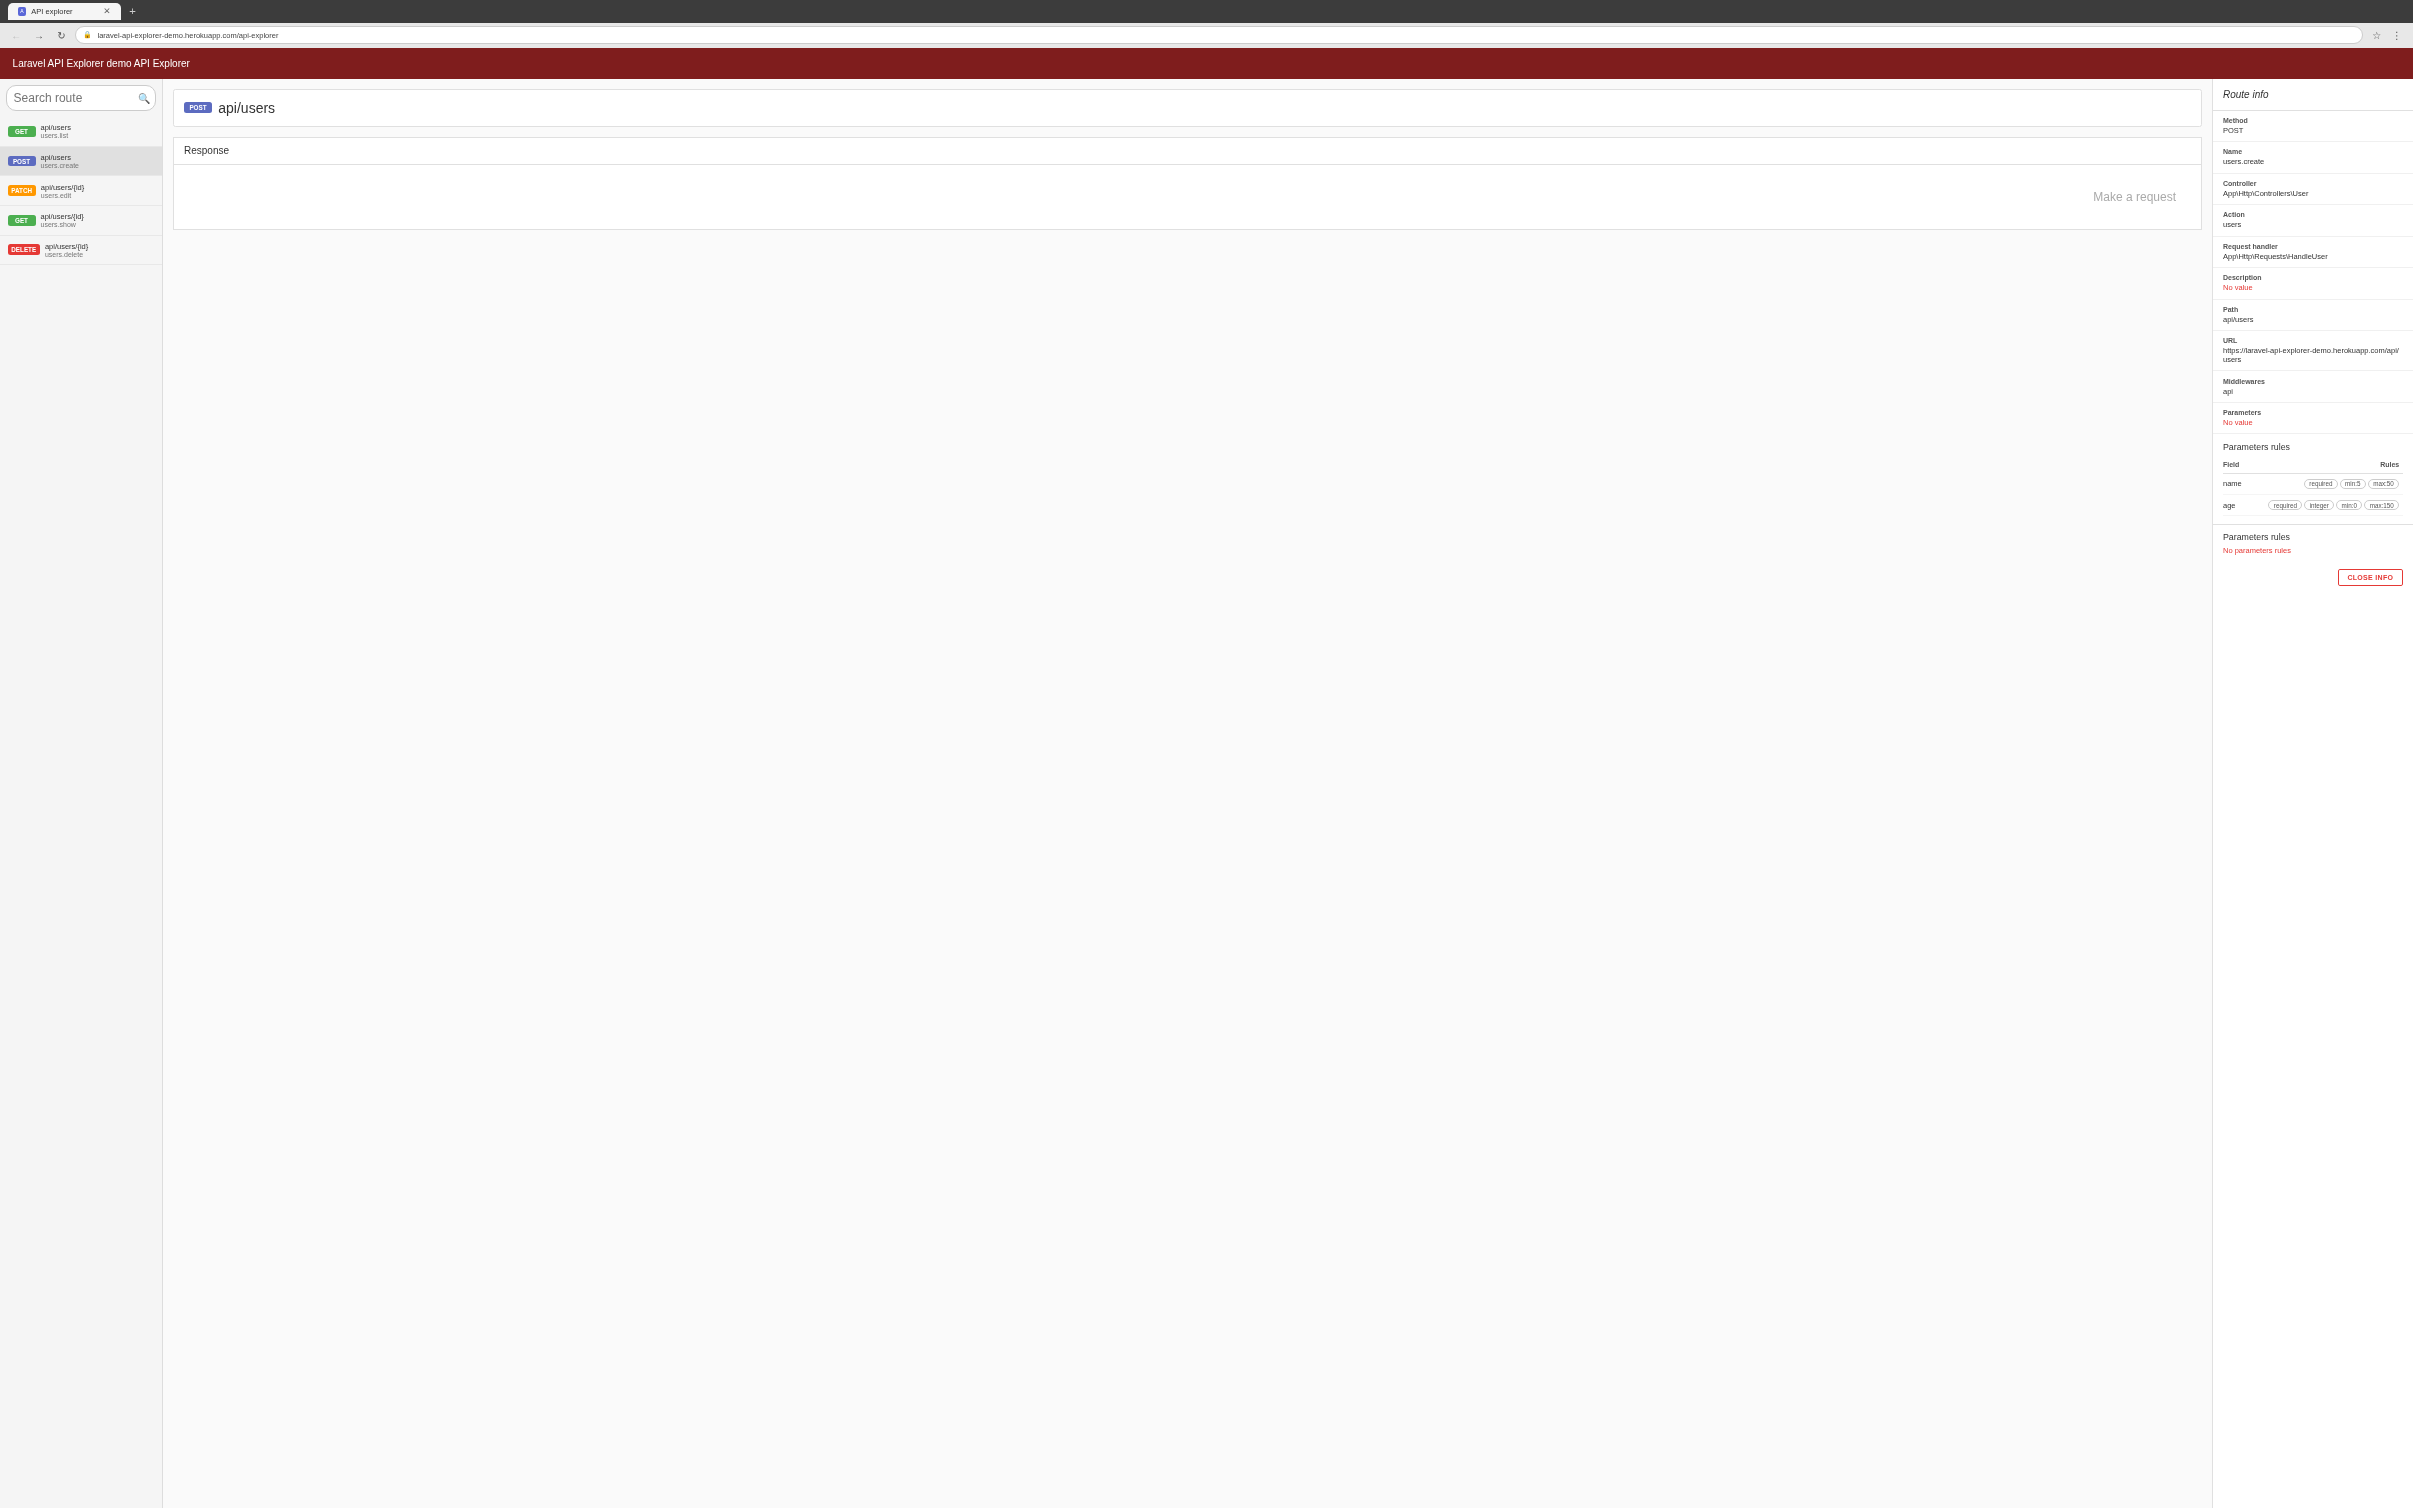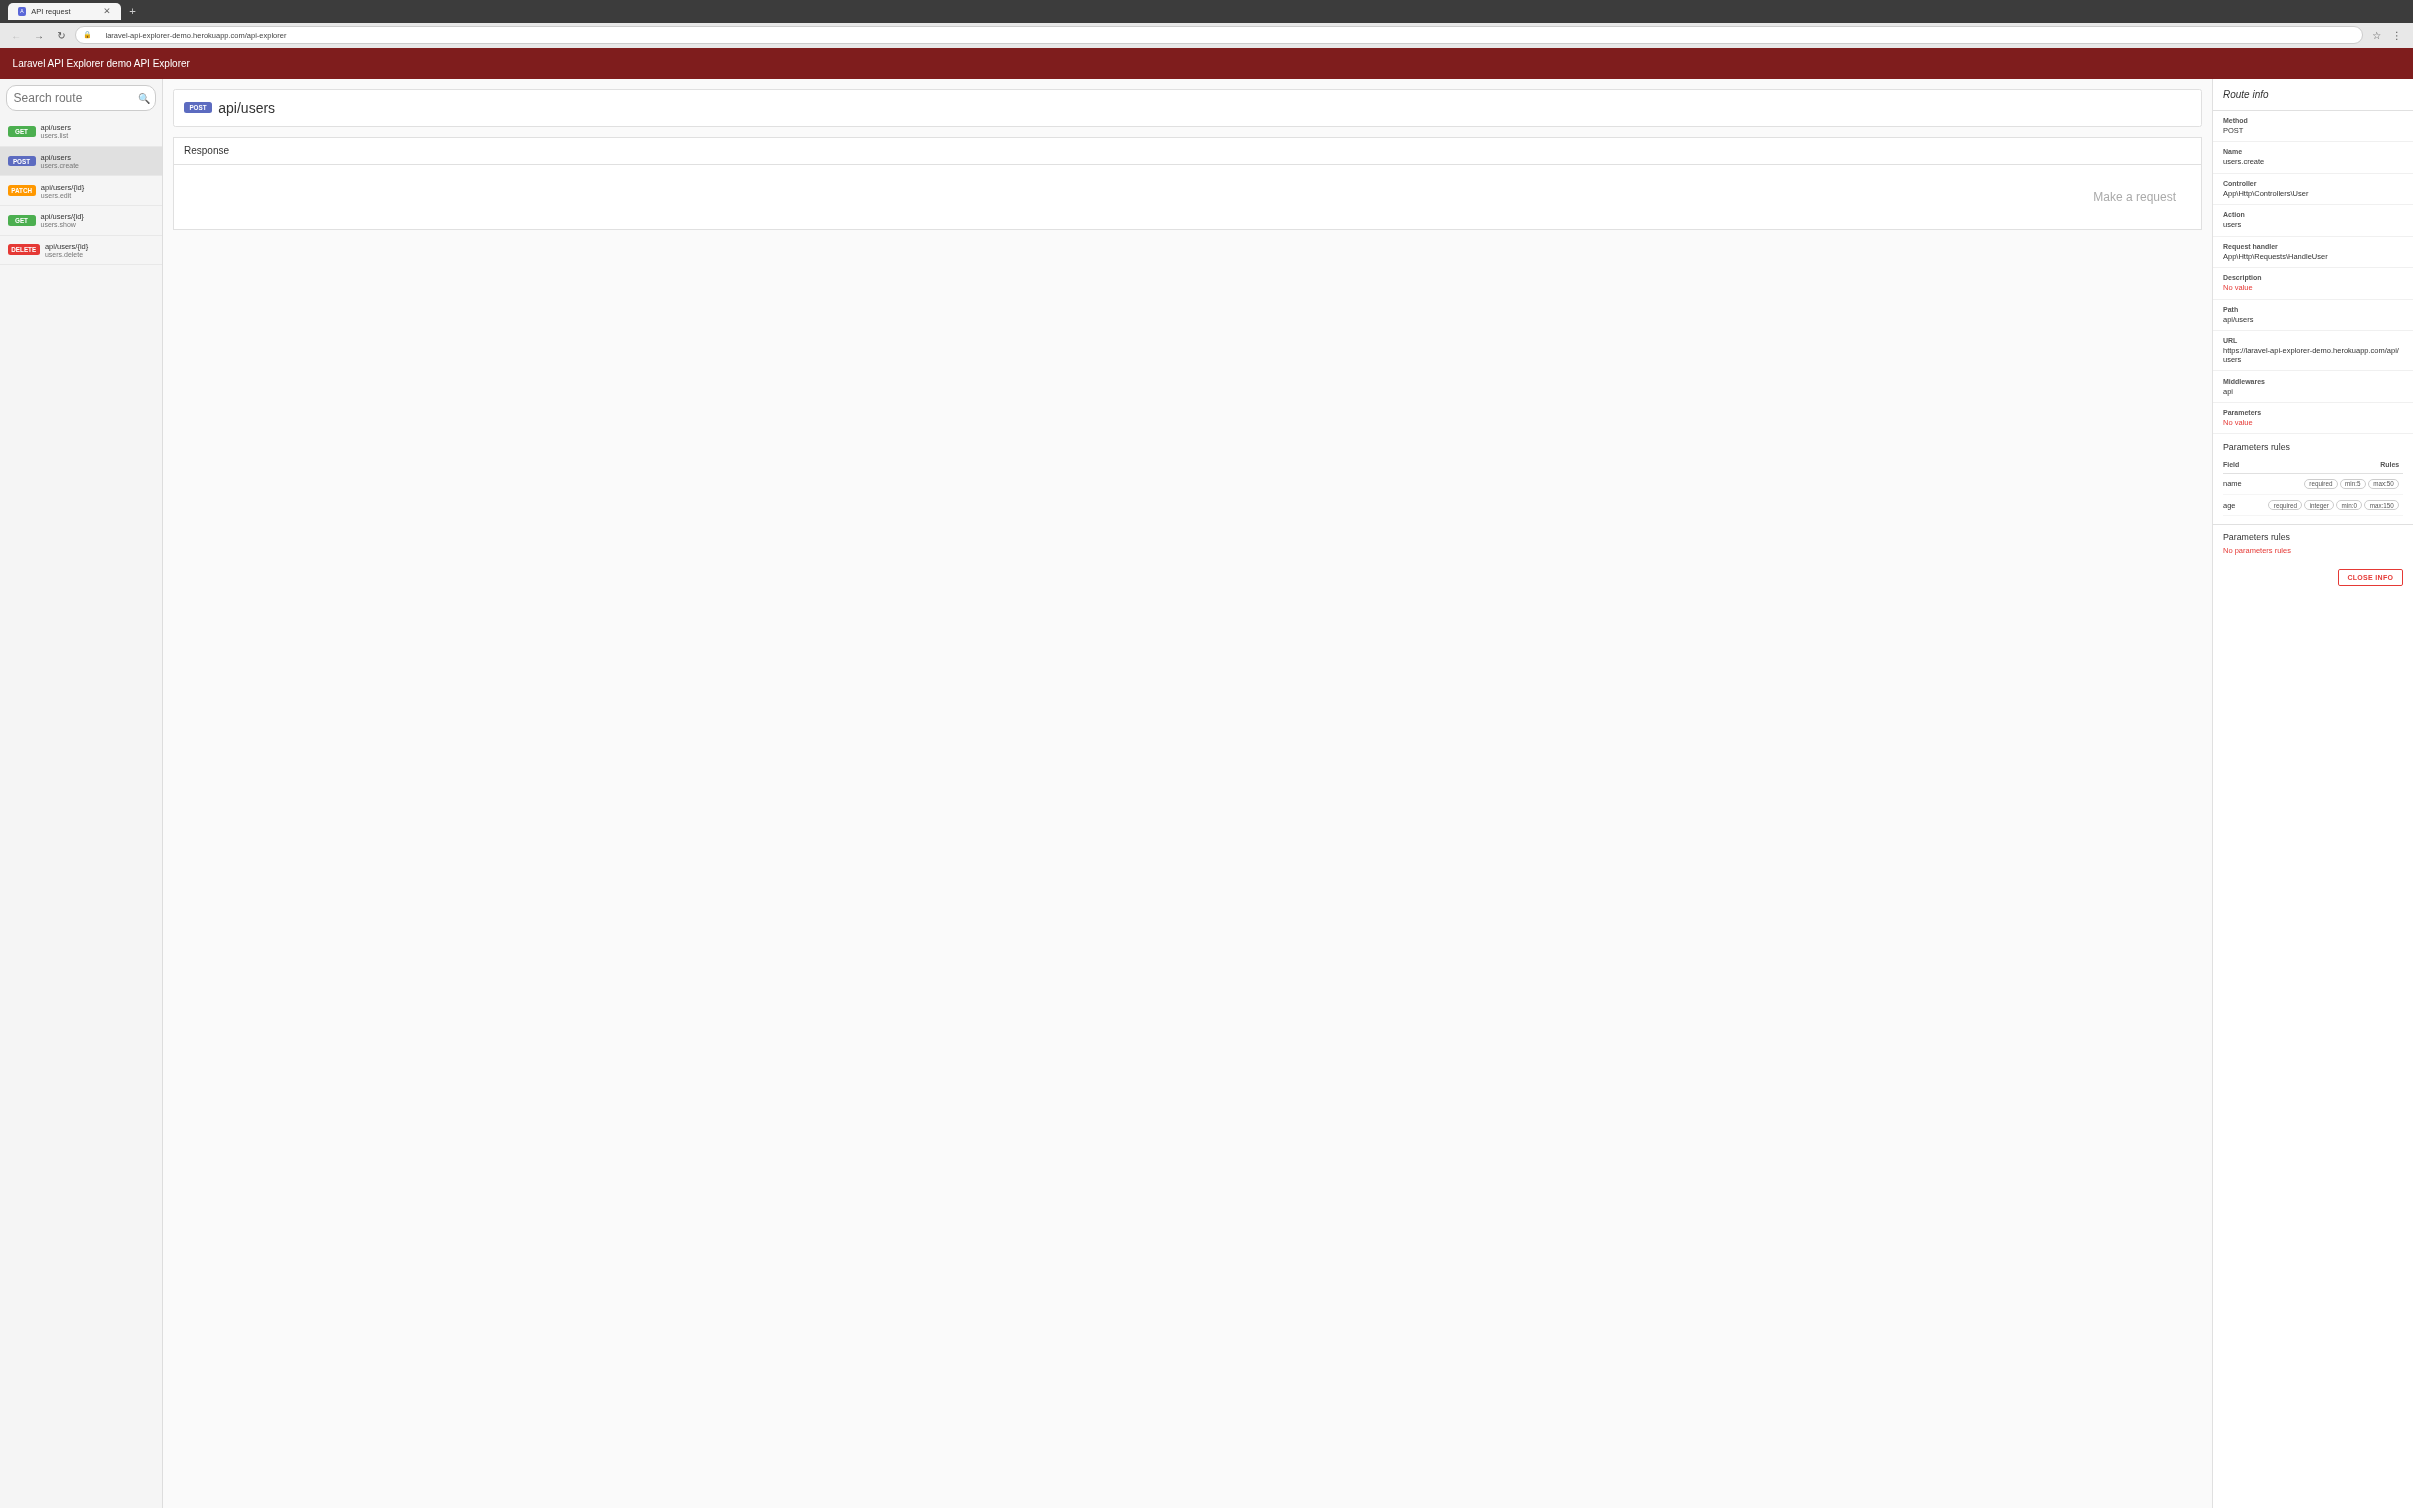--- a/index.html
+++ b/index.html
@@ -8,21 +8,21 @@
     
     .browser-chrome { background: #3c3c3c; height: 22.6px; display: flex; align-items: center; padding: 0 7.5px; gap: 5px; }
     .browser-tab { background: #f5f5f5; border-radius: 5px 5px 0 0; padding: 0 10px; height: 17.6px; display: flex; align-items: center; gap: 5px; font-size: 7.5px; color: #333; min-width: 113px; }
     .browser-tab-icon { width: 8.8px; height: 8.8px; background: #5a67d8; border-radius: 1.9px; display: flex; align-items: center; justify-content: center; color: white; font-size: 5px; }
     .tab-close { margin-left: auto; cursor: pointer; color: #666; font-size: 8.8px; }
     .new-tab { background: transparent; color: #ccc; border: none; font-size: 11.3px; cursor: pointer; padding: 1.3px 3.8px; }
 
     .browser-nav { background: #e8e8e8; height: 25px; display: flex; align-items: center; padding: 0 7.5px; gap: 5px; }
     .nav-btn { background: transparent; border: none; color: #555; cursor: pointer; font-size: 10px; width: 17.6px; height: 17.6px; display: flex; align-items: center; justify-content: center; border-radius: 50%; }
     .nav-btn.disabled { color: #bbb; cursor: default; }
-    .address-bar { flex: 1; background: white; border: 0.6px solid #ccc; border-radius: 12.6px; height: 17.6px; display: flex; align-items: center; padding: 0 7.5px; font-size: 7.5px; color: #444; gap: 13px; }
+    .address-bar { flex: 1; background: white; border: 0.6px solid #ccc; border-radius: 12.6px; height: 17.6px; display: flex; align-items: center; padding: 0 7.5px; font-size: 7.5px; color: #444; gap: 5px; }
     .lock-icon { color: #555; font-size: 7px; }
     .address-text { flex: 1; }
     .browser-actions { display: flex; gap: 2.5px; }
     .browser-action-btn { background: transparent; border: none; color: #555; cursor: pointer; font-size: 10px; width: 17.6px; height: 17.6px; display: flex; align-items: center; justify-content: center; }
 
     
     .app-header { background: #7f1d1d; color: white; padding: 10px 12.6px; font-size: 10px; font-weight: 500; }
 
     .app-body { display: flex; height: calc(100vh - 73px); overflow: hidden; }
 
@@ -92,21 +92,21 @@
     .no-params { font-size: 7.5px; color: #e53935; }
 
     .close-info-btn { display: block; margin: 6.3px 10px 10px auto; background: transparent; border: 0.6px solid #e53935; color: #e53935; padding: 4.4px 8.8px; font-size: 7px; font-weight: 600; text-transform: uppercase; cursor: pointer; border-radius: 1.9px; letter-spacing: 0.3px; width: fit-content; }
   </style>
 </head>
 <body>
 
 <div class="browser-chrome">
   <div class="browser-tab">
     <div class="browser-tab-icon">A</div>
-    <span>API request</span>
+    <span>API explorer</span>
     <span class="tab-close">✕</span>
   </div>
   <button class="new-tab">+</button>
 </div>
 
 <div class="browser-nav">
   <button class="nav-btn disabled">←</button>
   <button class="nav-btn">→</button>
   <button class="nav-btn">↻</button>
   <div class="address-bar">

